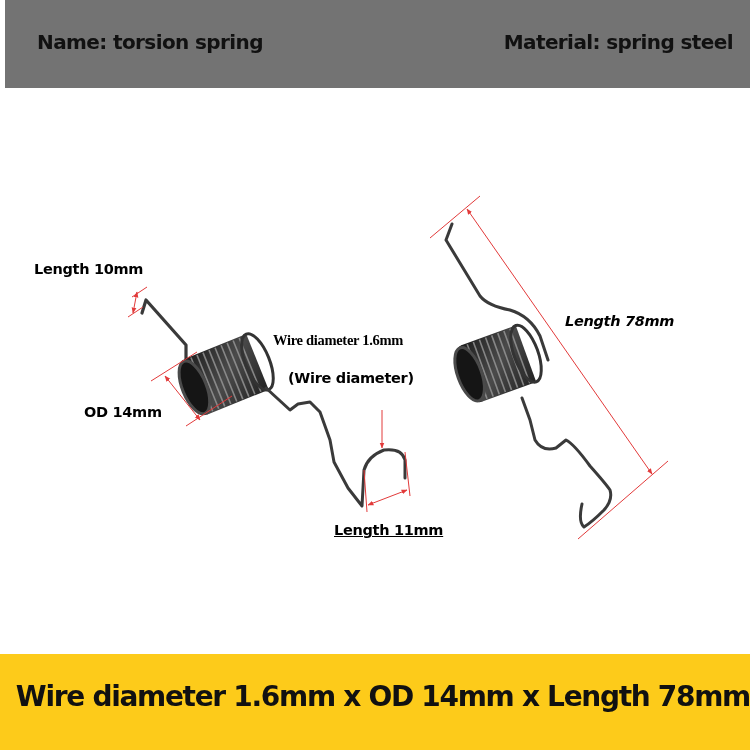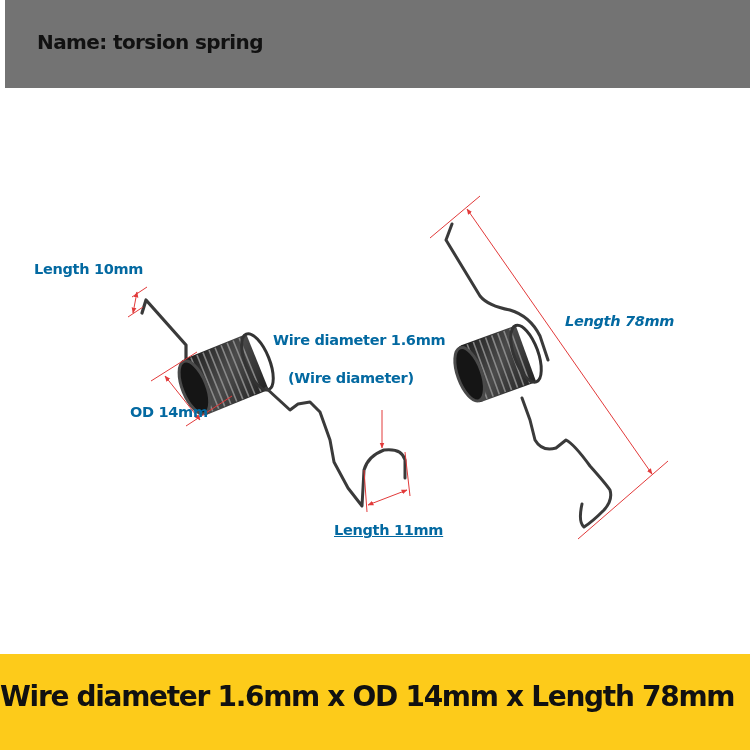--- a/index.html
+++ b/index.html
@@ -17,38 +17,39 @@
       font-size: 20px; letter-spacing: -0.6px; white-space: nowrap;
     }
     .top-banner .name { left: 32px; }
     .top-banner .material { right: 22px; }
 
     .bottom-banner {
       position: absolute; left: 0; top: 654px; width: 750px; height: 96px;
       background: #FDCB1A;
     }
     .bottom-banner .spec {
-      position: absolute; left: 0; right: 0; top: 26px; text-align: left;
+      position: absolute; left: 0; right: 0; top: 26px; text-align: right;
       font-weight: bold; color: #111; font-size: 28px; letter-spacing: -1.3px;
       white-space: nowrap;
     }
 
     .photo { position: absolute; left: 0; top: 86px; width: 750px; height: 568px; }
     .photo svg { position: absolute; left: 0; top: -86px; }
 
     .label {
-      position: absolute; color: #0369a1; font-weight: bold; font-size: 14.5px;
+      position: absolute; color: #000000; font-weight: bold; font-size: 14.5px;
       letter-spacing: -0.3px; white-space: nowrap;
     }
   </style>
 </head>
 <body>
 
 <div class="top-banner">
   <div class="title name">Name: torsion spring</div>
+  <div class="title material">Material: spring steel</div>
 </div>
 
 <div class="photo">
   <svg width="750" height="750" viewBox="0 0 750 750" xmlns="http://www.w3.org/2000/svg">
     <defs>
       <linearGradient id="coilGrad" x1="0" y1="0" x2="1" y2="1">
         <stop offset="0" stop-color="#1e1e1e"></stop>
         <stop offset="0.5" stop-color="#4a4a4a"></stop>
         <stop offset="1" stop-color="#222"></stop>
       </linearGradient>
@@ -119,22 +120,22 @@
       <line x1="405" y1="452" x2="410" y2="496"></line>
       <line x1="368" y1="505" x2="407" y2="490" marker-start="url(#arr)" marker-end="url(#arr)"></line>
 
       <line x1="430" y1="238" x2="480" y2="196"></line>
       <line x1="578" y1="539" x2="668" y2="461"></line>
       <line x1="467" y1="209" x2="652" y2="474" marker-start="url(#arr)" marker-end="url(#arr)"></line>
     </g>
   </svg>
 
   <div class="label" style="left:34px; top:175px;">Length 10mm</div>
-  <div class="label" style="left:84px; top:318px;margin-left:46px;">OD 14mm</div>
-  <div class="label" style="left:273px; top:246px;">Wire diameter  1.6mm</div>
+  <div class="label" style="left:84px; top:318px;">OD 14mm</div>
+  <div class="label" style="left:273px; top:246px;font-family:Liberation Serif, serif;">Wire diameter  1.6mm</div>
   <div class="label" style="left:288px; top:284px;">(Wire diameter)</div>
   <div class="label" style="left:334px; top:436px;text-decoration:underline;">Length 11mm</div>
   <div class="label" style="left:565px; top:227px;font-style:italic;">Length 78mm</div>
 </div>
 
 <div class="bottom-banner">
   <div class="spec">Wire diameter 1.6mm x OD 14mm x Length 78mm</div>
 </div>
 
 </body></html>

